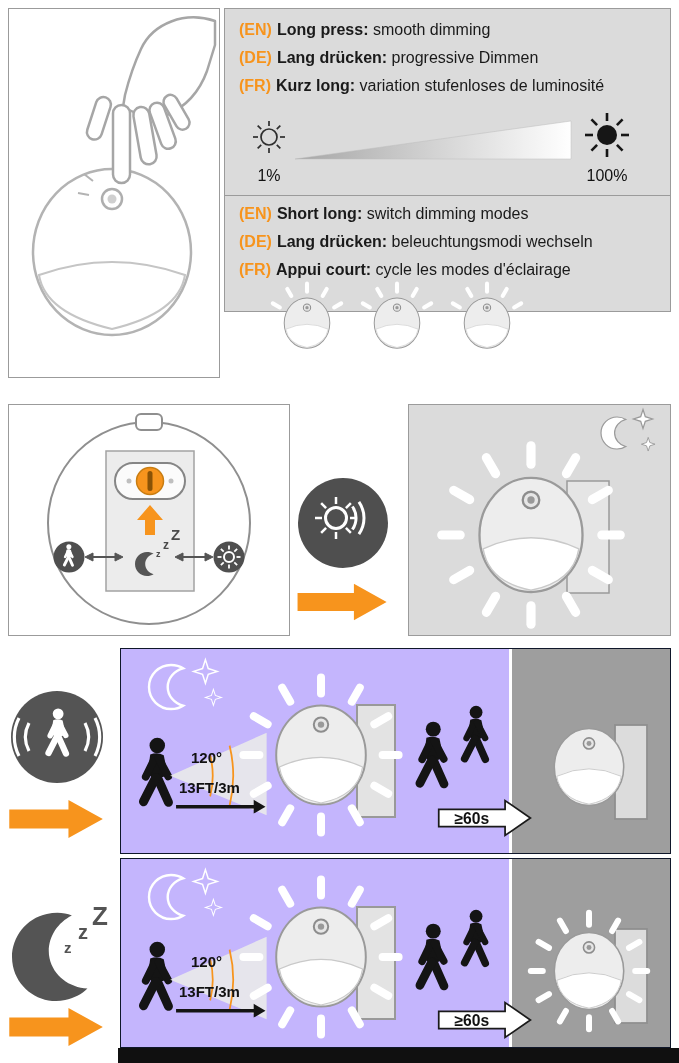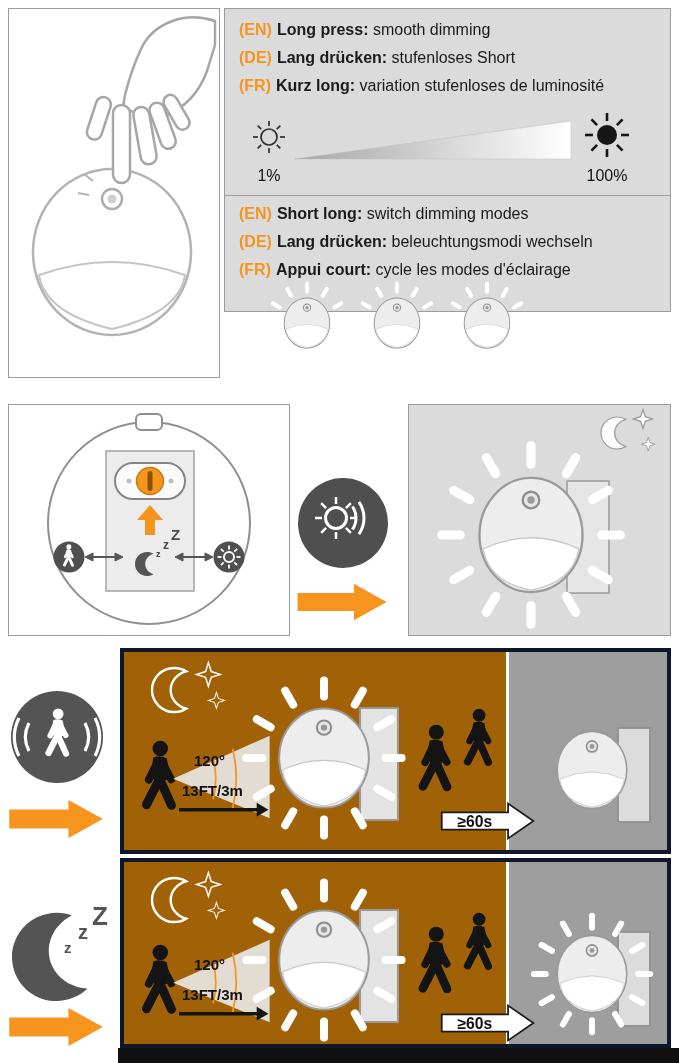--- a/index.html
+++ b/index.html
@@ -7,21 +7,21 @@
   body{width:679px;height:1063px;position:relative;background:#fff;
        font-family:"Liberation Sans",sans-serif;color:#1a1a1a;overflow:hidden}
   .abs{position:absolute}
   .panel{position:absolute;border:1px solid #9b9b9b;background:#fff}
   .panel.gray{background:#dbdbdb}
   .line{position:absolute;left:14px;white-space:nowrap;font-size:16px;color:#1a1a1a}
   .tag{color:#F7941D;font-weight:700;margin-right:5px}
   .b{font-weight:700}
   .divider{position:absolute;left:0;right:0;height:1px;background:#9b9b9b}
   .lbl{position:absolute;font-size:15px;font-weight:700;color:#111;white-space:nowrap}
-  .rowpanel{position:absolute;border:4px solid #0f172a;background:#a16207}
+  .rowpanel{position:absolute;border:1px solid #0f172a;background:#c4b5fd}
   .rowdark{position:absolute;top:0;bottom:0;right:0;width:161px;background:#9e9e9e;border-left:3px solid #fff}
   .blackbar{position:absolute;background:#101010}
   svg{display:block}
   svg text{font-family:"Liberation Sans",sans-serif}
 </style>
 </head>
 <body>
 
 <svg width="0" height="0" style="position:absolute" aria-hidden="true">
   <defs>
@@ -94,21 +94,21 @@
   </svg>
 </div>
 
 <div class="panel gray" style="left:224px;top:8px;width:447px;height:304px">
 
   <div>
     <div class="line" style="top:12px">
       <span class="tag">(EN)</span><span class="b">Long press:</span><span> smooth dimming</span>
     </div>
     <div class="line" style="top:40px">
-      <span class="tag">(DE)</span><span class="b">Lang drücken:</span><span> stufenloses Short</span>
+      <span class="tag">(DE)</span><span class="b">Lang drücken:</span><span> progressive Dimmen</span>
     </div>
     <div class="line" style="top:68px">
       <span class="tag">(FR)</span><span class="b">Kurz long:</span><span> variation stufenloses de luminosité</span>
     </div>
     <svg class="abs" style="left:10px;top:98px" width="427" height="80" viewBox="0 0 427 80">
       <g stroke="#2e2e2e" stroke-width="1.7" fill="none">
         <circle cx="34" cy="30" r="8"></circle>
         <line x1="45" y1="30" x2="50" y2="30"></line>
           <line x1="45" y1="30" x2="50" y2="30" transform="rotate(45 34 30)"></line>
         <line x1="45" y1="30" x2="50" y2="30" transform="rotate(90 34 30)"></line>

